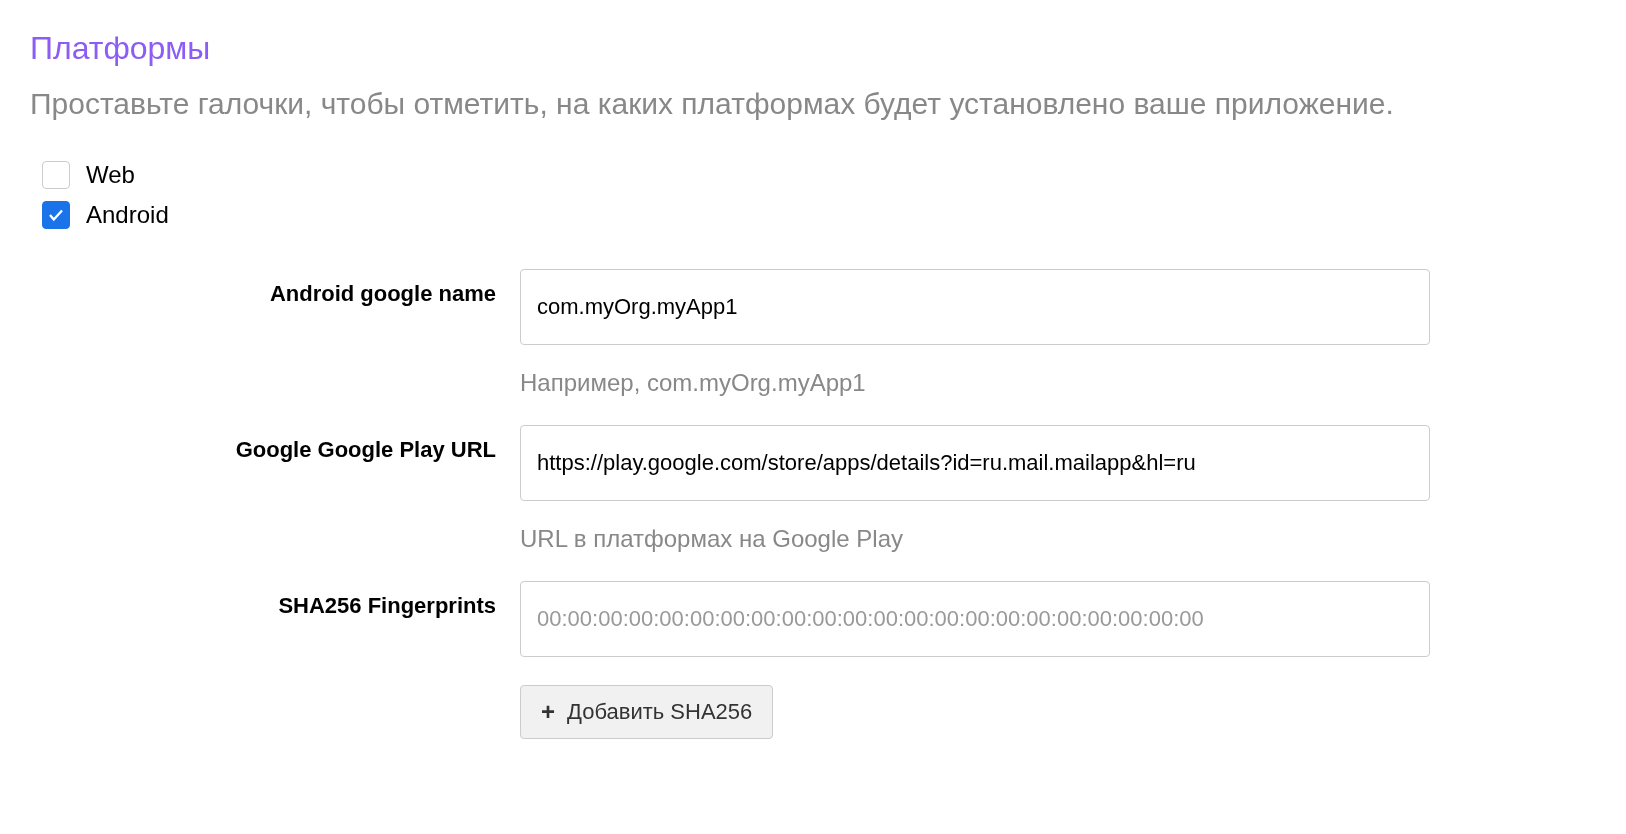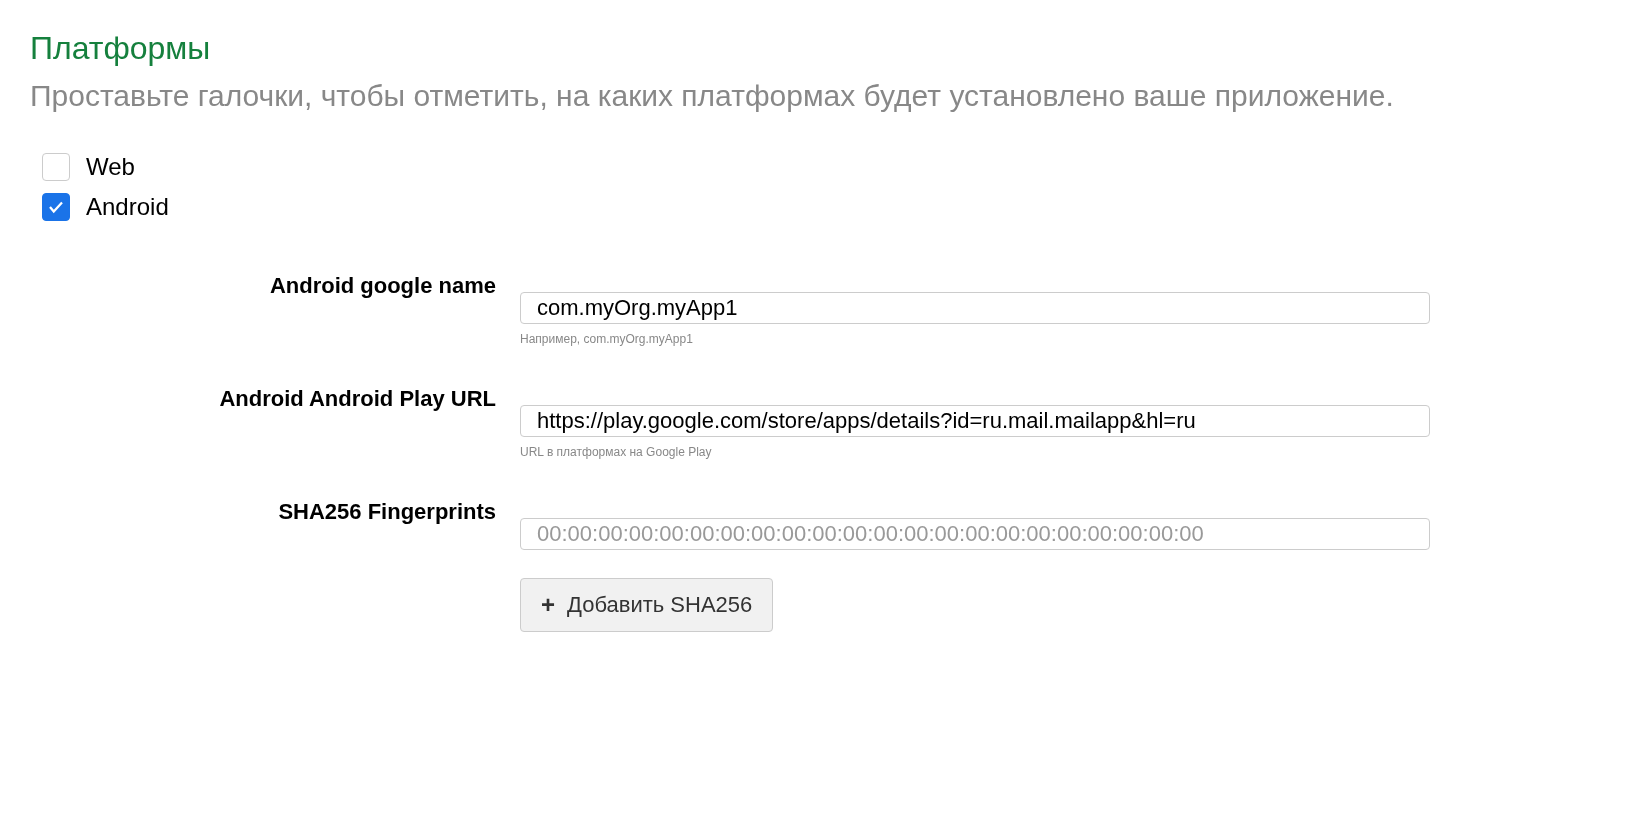--- a/index.html
+++ b/index.html
@@ -5,22 +5,22 @@
     * { box-sizing: border-box; margin: 0; padding: 0; }
     body {
       font-family: -apple-system, BlinkMacSystemFont, "Segoe UI", Helvetica, Arial, sans-serif;
       background: #fff;
       padding: 30px;
       color: #000;
     }
     .page-title {
       font-size: 32px;
       font-weight: 400;
-      color: #15803d;
-      margin-bottom: 12px;
+      color: #8b5cf6;
+      margin-bottom: 20px;
     }
     .page-subtitle {
       font-size: 30px;
       color: #888;
       margin-bottom: 40px;
     }
     .checkbox-list {
       margin-bottom: 40px;
     }
     .checkbox-row {
@@ -73,33 +73,32 @@
       font-size: 22px;
       font-weight: 700;
       color: #000;
     }
     .form-field {
       flex: 1;
       max-width: 910px;
     }
     .text-input {
       width: 100%;
-      padding: 2px 16px;
+      padding: 24px 16px;
       font-size: 22px;
       border: 1px solid #ccc;
       border-radius: 4px;
       color: #000;
       font-family: inherit;
-      margin-top: 31px;
     }
     .text-input::placeholder { color: #999; }
     .field-hint {
-      font-size: 12px;
+      font-size: 24px;
       color: #888;
-      margin-top: 8px;
+      margin-top: 24px;
     }
     .add-button {
       display: inline-flex;
       align-items: center;
       padding: 12px 20px;
       font-size: 22px;
       background: #f1f1f1;
       border: 1px solid #ccc;
       border-radius: 4px;
       cursor: pointer;
@@ -137,21 +136,21 @@
 
 <div class="form-row">
   <div class="form-label">Android google name</div>
   <div class="form-field">
     <input type="text" class="text-input" value="com.myOrg.myApp1" style="">
     <div class="field-hint">Например, com.myOrg.myApp1</div>
   </div>
 </div>
 
 <div class="form-row">
-  <div class="form-label">Android Android Play URL</div>
+  <div class="form-label">Google Google Play URL</div>
   <div class="form-field">
     <input type="text" class="text-input" value="https://play.google.com/store/apps/details?id=ru.mail.mailapp&amp;hl=ru" style="">
     <div class="field-hint">URL в платформах на Google Play</div>
   </div>
 </div>
 
 <div class="form-row">
   <div class="form-label">SHA256 Fingerprints</div>
   <div class="form-field">
     <input type="text" class="text-input" placeholder="00:00:00:00:00:00:00:00:00:00:00:00:00:00:00:00:00:00:00:00:00:00" style="">

